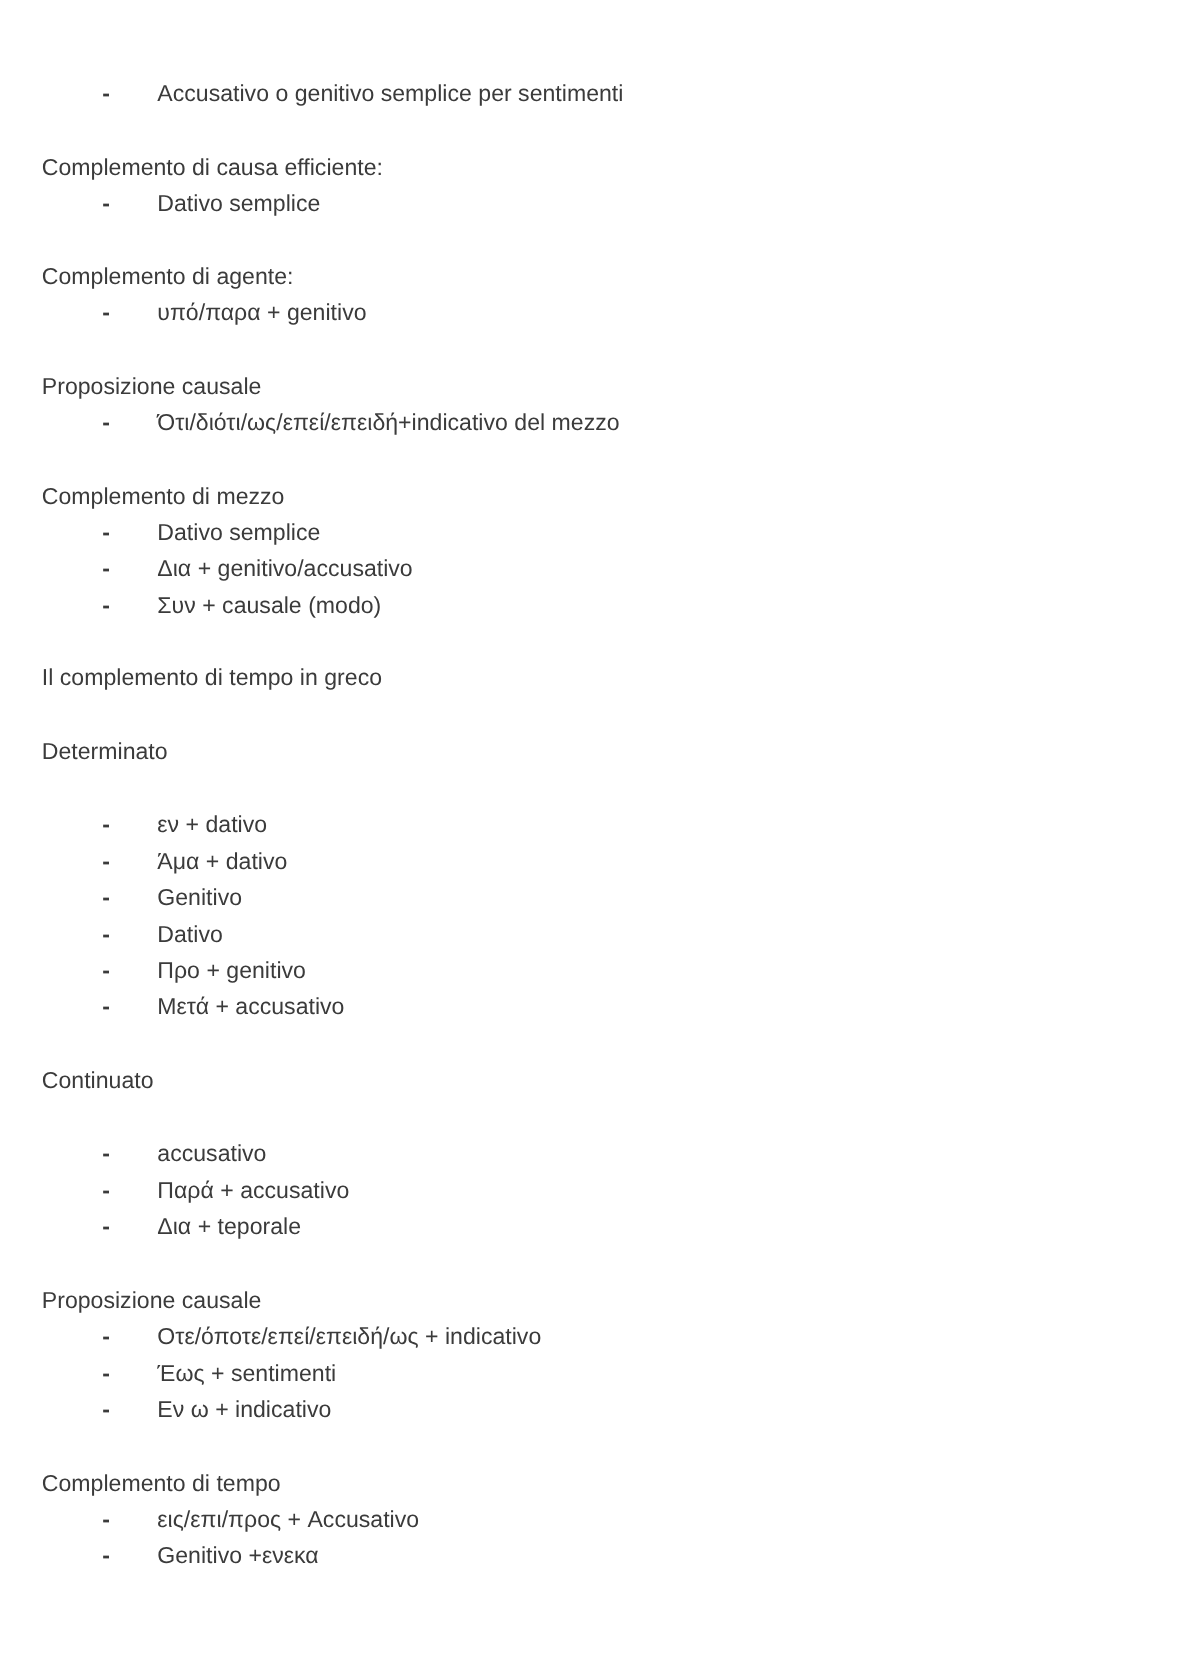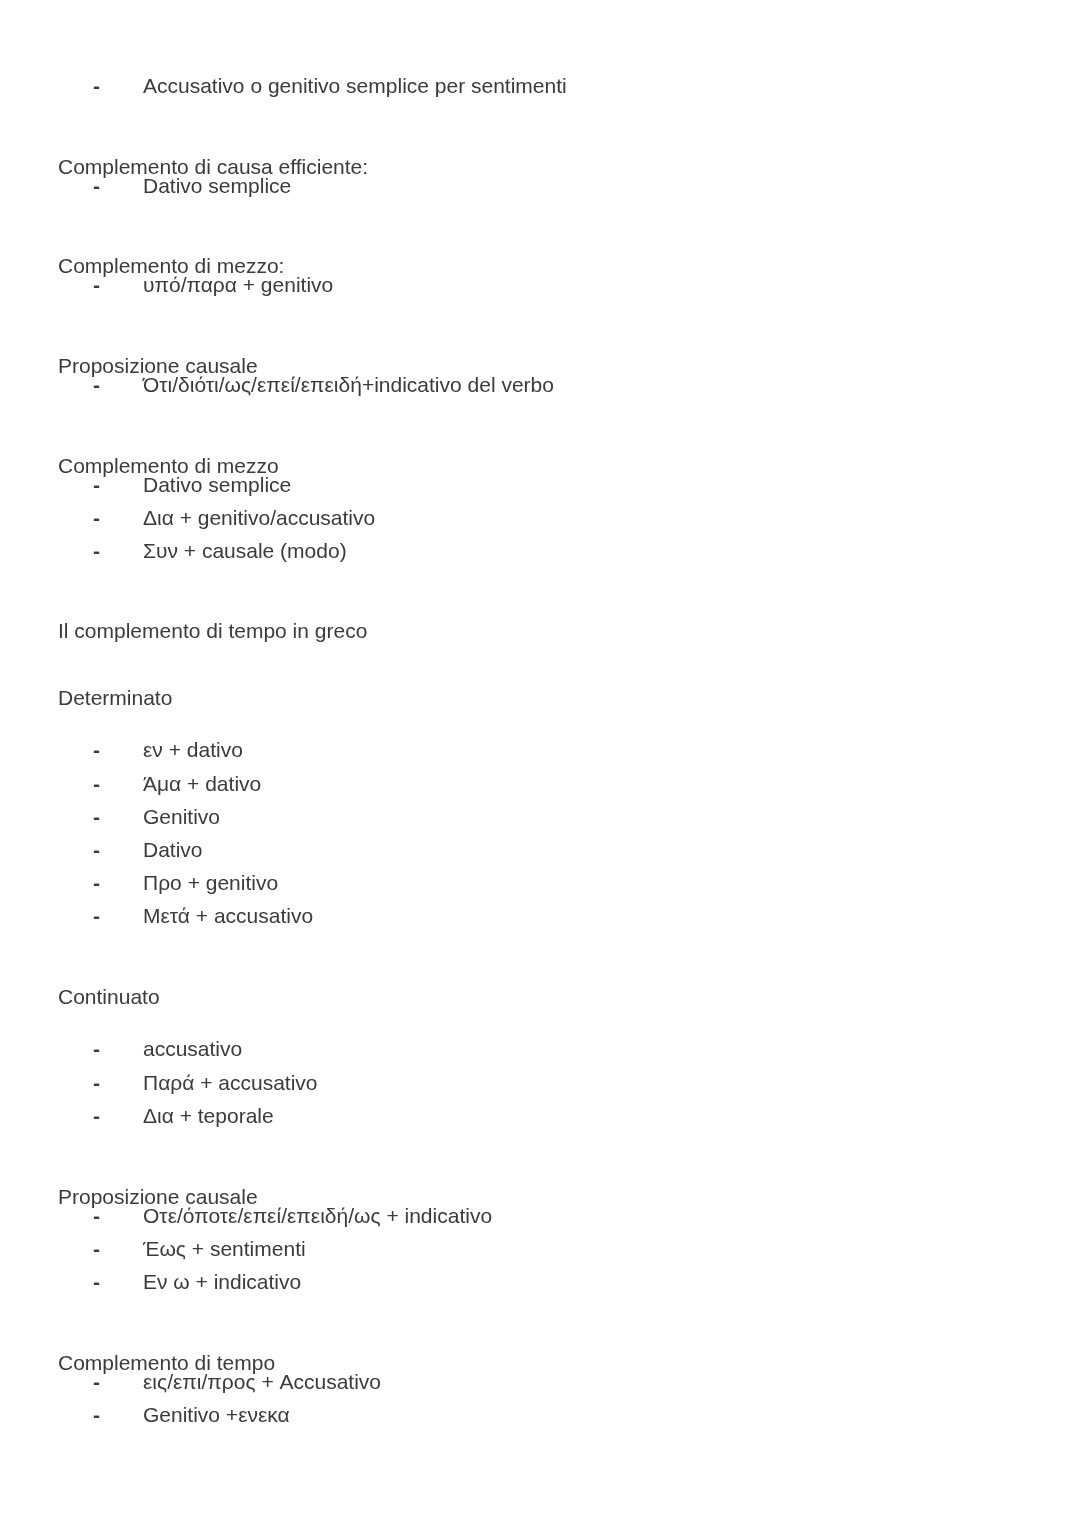--- a/index.html
+++ b/index.html
@@ -17,25 +17,24 @@
       font-size: 21px;
     }
     .doc {
       position: absolute;
       left: 0;
       top: 0;
       width: 1080px;
     }
     .line {
       position: absolute;
-      left: 58px;
+      left: 38px;
       white-space: nowrap;
       line-height: 26px;
       height: 26px;
-      margin-top: 14px;
     }
     .bullet-line {
       position: absolute;
       left: 0;
       white-space: nowrap;
       line-height: 26px;
       height: 26px;
     }
     .dash {
       position: absolute;
@@ -58,32 +57,32 @@
     <span class="item-text">Accusativo o genitivo semplice per sentimenti</span>
   </div>
 
   <div class="line" style="top:140px">Complemento di causa efficiente:</div>
 
   <div class="bullet-line" style="top:173px">
     <span class="dash">-</span>
     <span class="item-text">Dativo semplice</span>
   </div>
 
-  <div class="line" style="top:239px">Complemento di mezzo:</div>
+  <div class="line" style="top:239px">Complemento di agente:</div>
 
   <div class="bullet-line" style="top:272px">
     <span class="dash">-</span>
     <span class="item-text">υπό/παρα + genitivo</span>
   </div>
 
   <div class="line" style="top:339px">Proposizione causale</div>
 
   <div class="bullet-line" style="top:372px">
     <span class="dash">-</span>
-    <span class="item-text">Ότι/διότι/ως/επεί/επειδή+indicativo del verbo</span>
+    <span class="item-text">Ότι/διότι/ως/επεί/επειδή+indicativo del mezzo</span>
   </div>
 
   <div class="line" style="top:439px">Complemento di mezzo</div>
 
   <div class="bullet-line" style="top:472px">
     <span class="dash">-</span>
     <span class="item-text">Dativo semplice</span>
   </div>
 
   <div class="bullet-line" style="top:505px">

